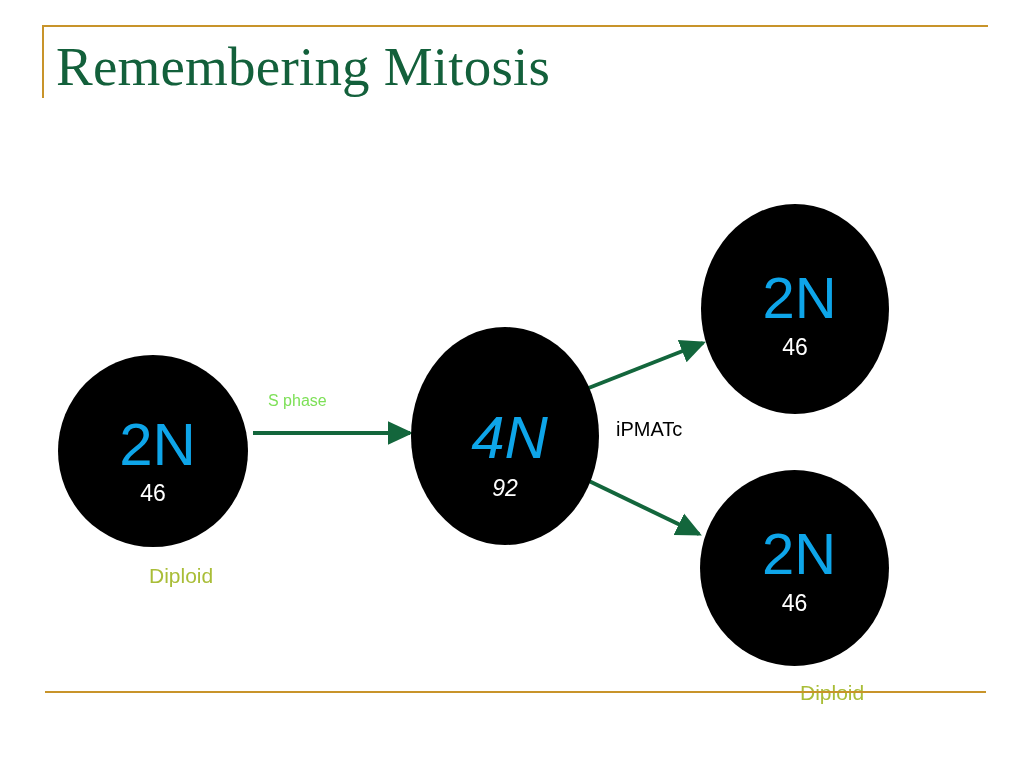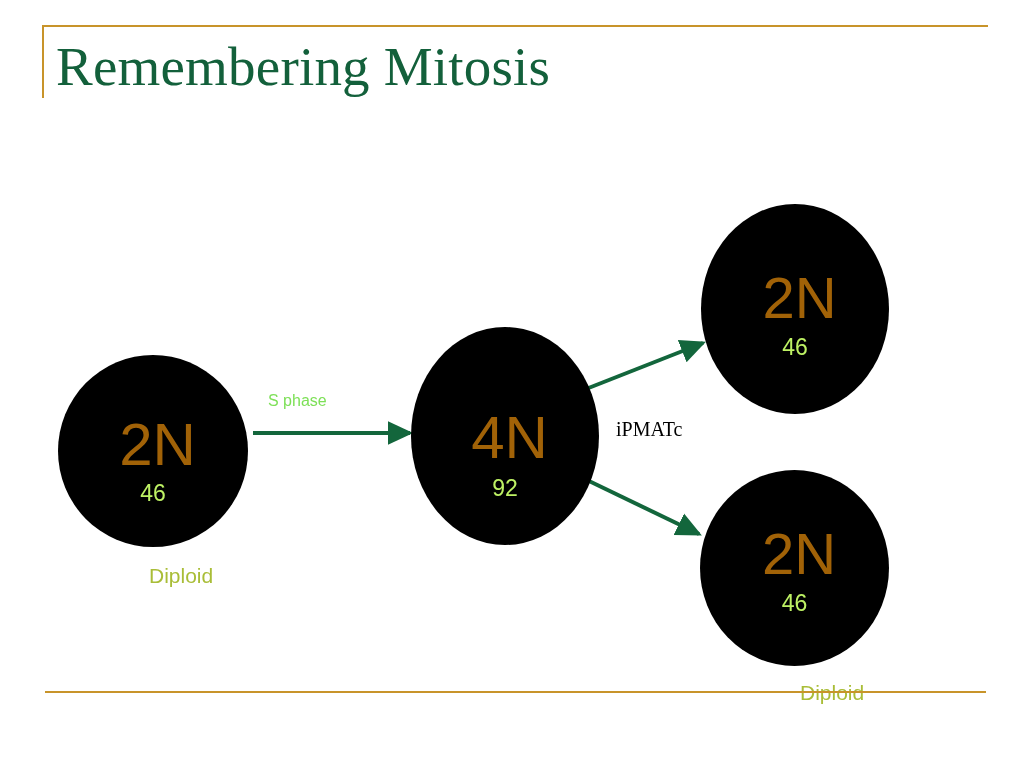--- a/index.html
+++ b/index.html
@@ -67,41 +67,41 @@
   .cell {
     position: absolute;
     background: #000000;
     border-radius: 50%;
   }
   .cell-ploidy {
     position: absolute;
     left: 9px;
     right: 0;
     text-align: center;
-    color: #a16207;
+    color: #0ea5e9;
     font-family: "Liberation Sans", sans-serif;
     font-weight: 400;
     white-space: nowrap;
   }
   .cell-count {
     position: absolute;
     left: 0;
     right: 0;
     text-align: center;
-    color: #bef264;
+    color: #ffffff;
     font-family: "Liberation Sans", sans-serif;
     font-size: 23px;
     white-space: nowrap;
   }
 
   #cell-parent   { left: 58px;  top: 355px; width: 190px; height: 192px; }
   #cell-parent .cell-ploidy { top: 55px;  font-size: 60px; }
   #cell-parent .cell-count  { top: 125px; }
 
-  #cell-replicated { left: 411px; top: 327px; width: 188px; height: 218px; }
+  #cell-replicated { left: 411px; top: 327px; width: 188px; height: 218px; font-style: italic; }
   #cell-replicated .cell-ploidy { top: 76px;  font-size: 60px; }
   #cell-replicated .cell-count  { top: 148px; }
 
   #cell-daughter-top { left: 701px; top: 204px; width: 188px; height: 210px; }
   #cell-daughter-top .cell-ploidy { top: 60px;  font-size: 58px; }
   #cell-daughter-top .cell-count  { top: 130px; }
 
   #cell-daughter-bottom { left: 700px; top: 470px; width: 189px; height: 196px; }
   #cell-daughter-bottom .cell-ploidy { top: 50px;  font-size: 58px; }
   #cell-daughter-bottom .cell-count  { top: 120px; }
@@ -125,21 +125,21 @@
     color: #7de057;
     font-family: "Liberation Sans", sans-serif;
     font-size: 16px;
     white-space: nowrap;
   }
   .label-ipmatc {
     position: absolute;
     left: 616px;
     top: 418px;
     color: #000000;
-    font-family: Liberation Serif, serif;
+    font-family: Liberation Sans, sans-serif;
     font-size: 20px;
     white-space: nowrap;
   }
 
   
   #arrow-layer {
     position: absolute;
     left: 0;
     top: 0;
     width: 1024px;

